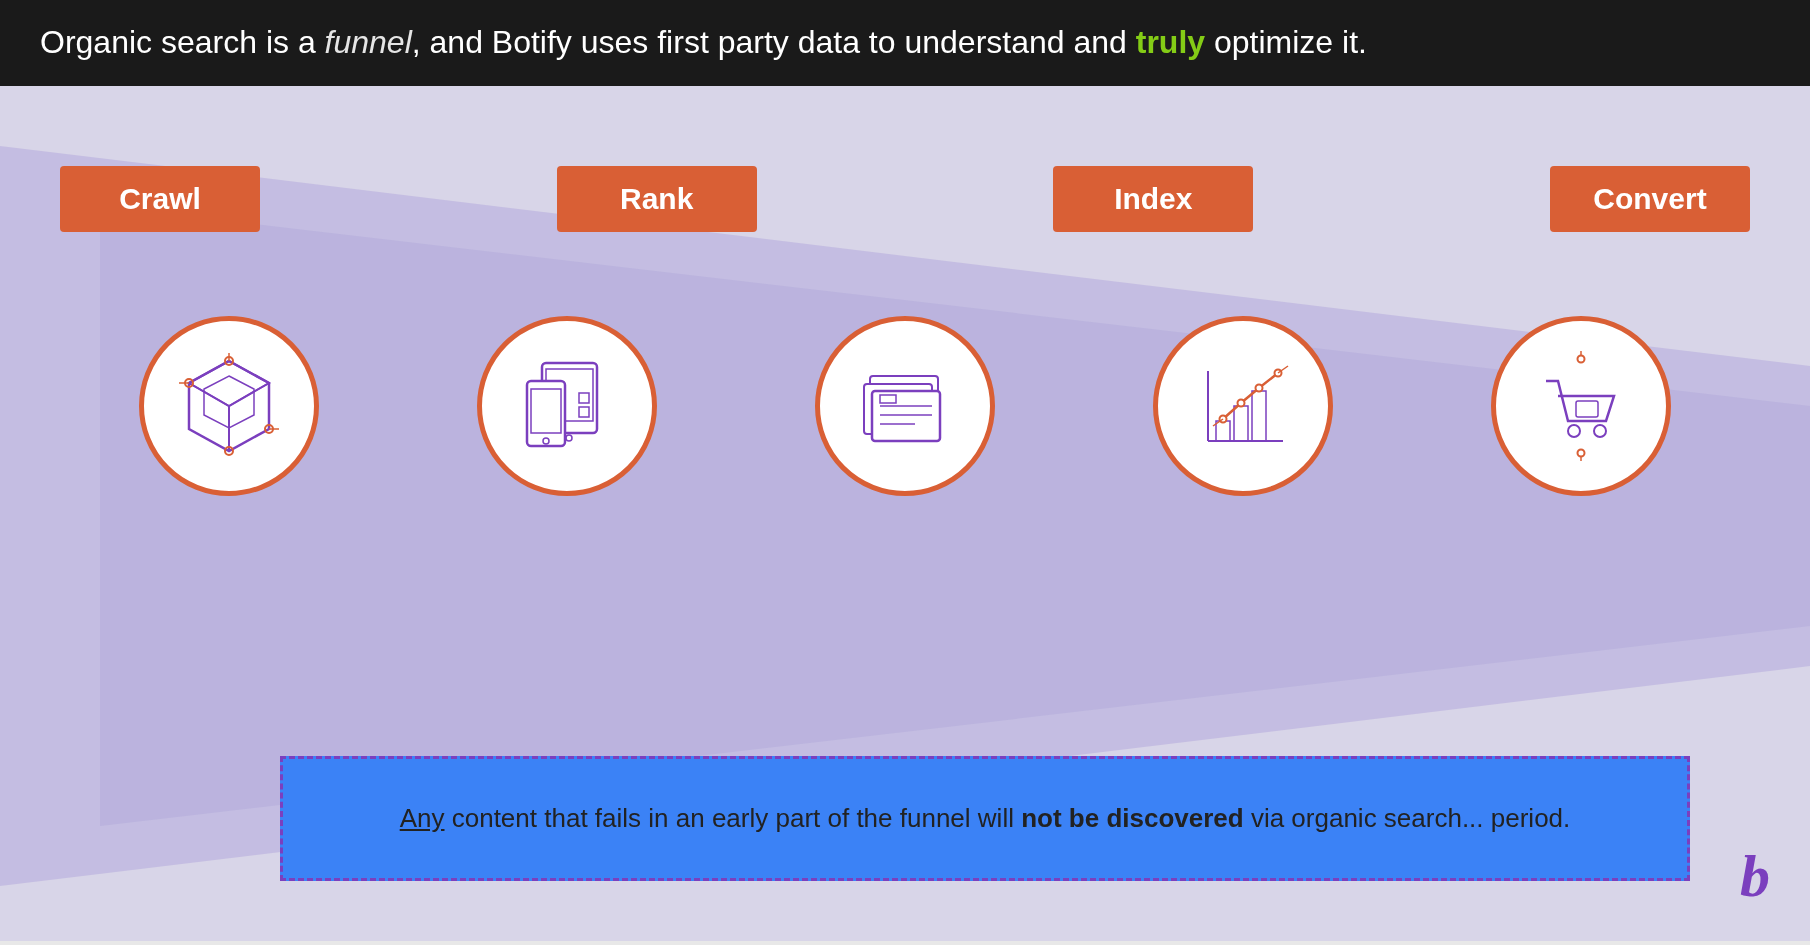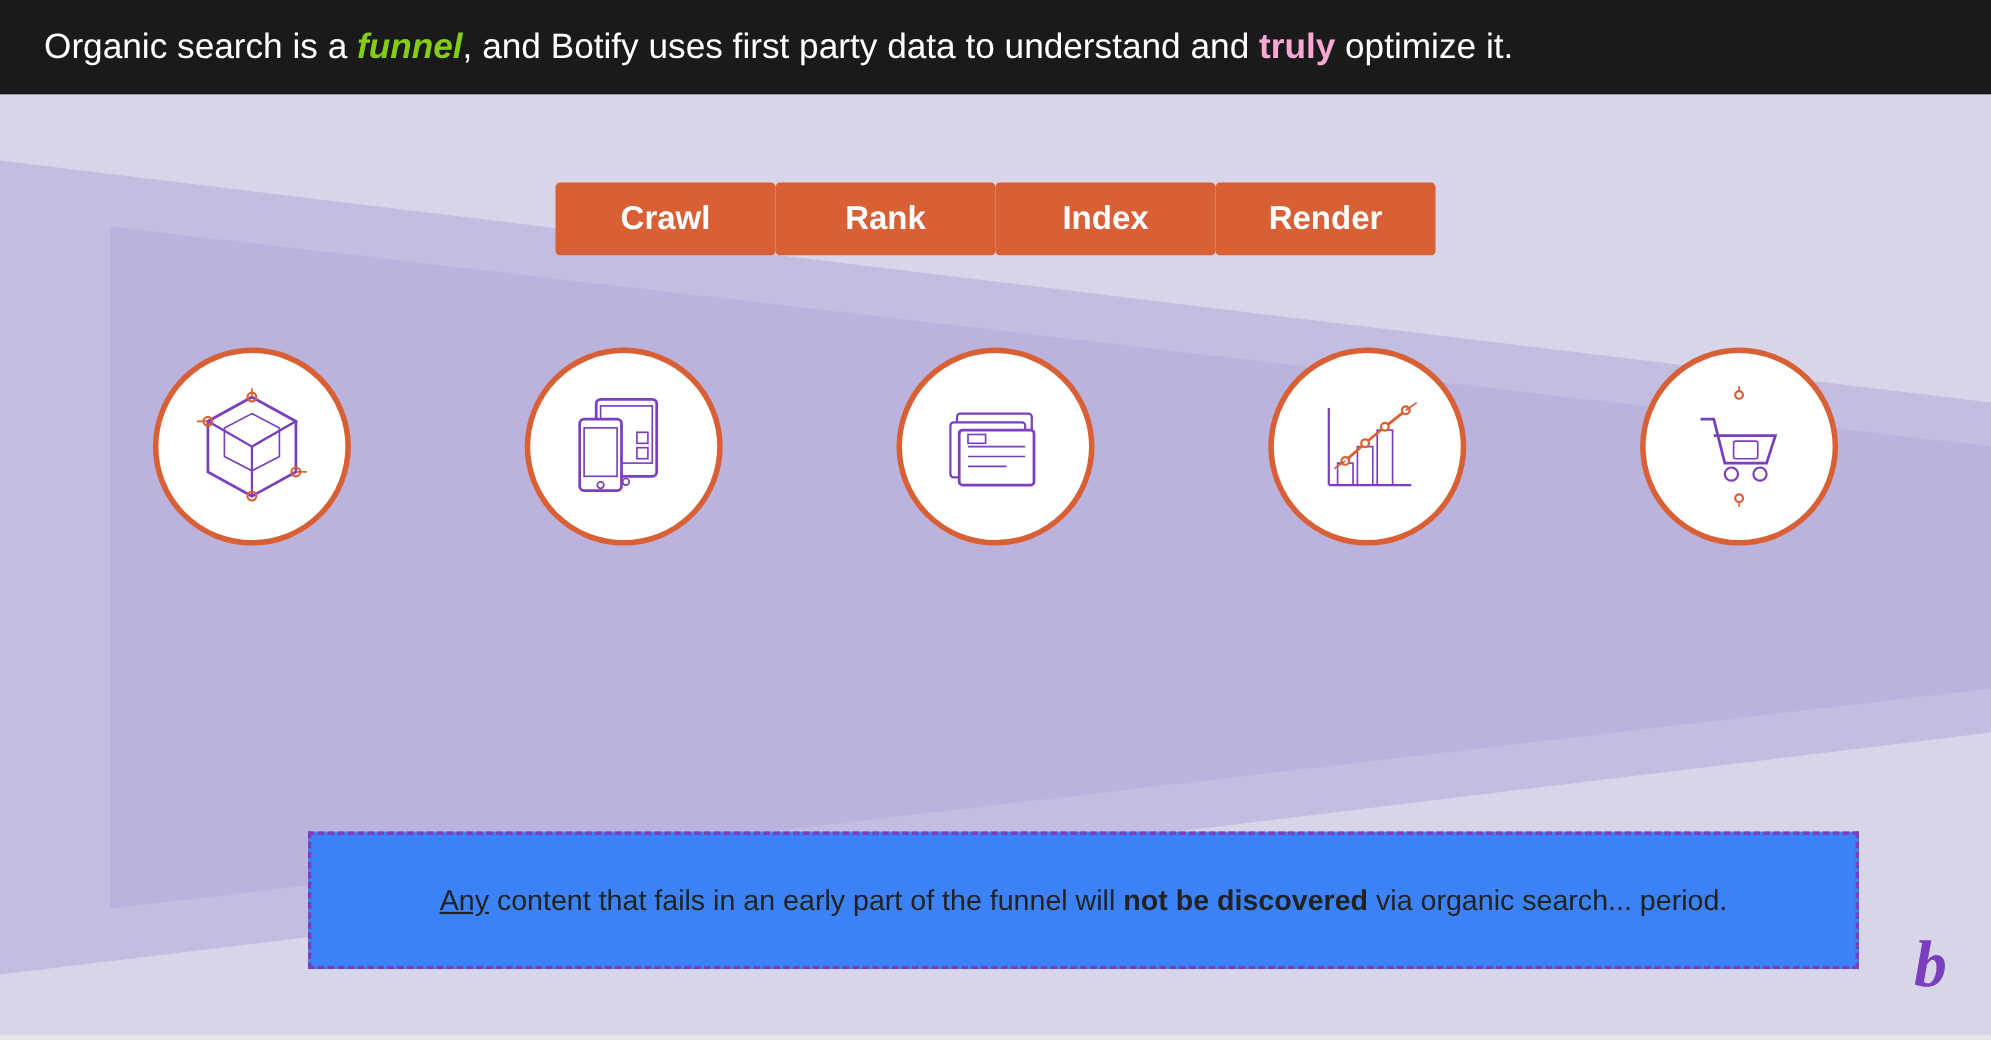--- a/index.html
+++ b/index.html
@@ -20,28 +20,28 @@
     }
 
     #header p {
       color: #fff;
       font-size: 32px;
       font-weight: 400;
       line-height: 1.3;
     }
 
     #header .funnel-word {
-      color: #84cc16;
-      font-weight: 700;
+      color: #e5e5e5;
+      font-weight: 400;
       font-style: italic;
     }
 
     #header .truly-word {
       font-weight: 900;
-      color: #f9a8d4;
+      color: #84cc16;
     }
 
     #main {
       position: relative;
       width: 100%;
       height: calc(945px - 90px);
       background: #d8d5e8;
       overflow: hidden;
     }
 
@@ -55,21 +55,21 @@
       pointer-events: none;
     }
 
     
     #funnel-labels {
       position: absolute;
       top: 80px;
       left: 0;
       width: 100%;
       display: flex;
-      justify-content: center;
+      justify-content: space-between;
       padding: 0 60px;
       z-index: 10;
     }
 
     .funnel-label {
       background: #d95f35;
       color: #fff;
       font-size: 30px;
       font-weight: 800;
       padding: 16px 40px;
@@ -164,21 +164,21 @@
 
     <polygon points="0,60 1810,280 1810,580 0,800" fill="rgba(180,170,220,0.55)"></polygon>
 
     <polygon points="100,120 1810,320 1810,540 100,740" fill="rgba(160,150,210,0.25)"></polygon>
   </svg>
 
   <div id="funnel-labels">
     <div class="funnel-label">Crawl</div>
     <div class="funnel-label">Rank</div>
     <div class="funnel-label">Index</div>
-    <div class="funnel-label">Render</div>
+    <div class="funnel-label">Convert</div>
   </div>
 
   <div id="funnel-icons">
 
     <div class="funnel-icon-container">
       <svg viewBox="0 0 110 110" xmlns="http://www.w3.org/2000/svg">
         <polygon points="55,10 95,32 95,78 55,100 15,78 15,32" fill="none" stroke="#7b3fbe" stroke-width="2.5"></polygon>
         <polygon points="55,10 95,32 55,55 15,32" fill="none" stroke="#7b3fbe" stroke-width="2"></polygon>
         <line x1="55" y1="55" x2="55" y2="100" stroke="#7b3fbe" stroke-width="2"></line>
         <line x1="55" y1="55" x2="15" y2="32" stroke="#7b3fbe" stroke-width="1.5"></line>

